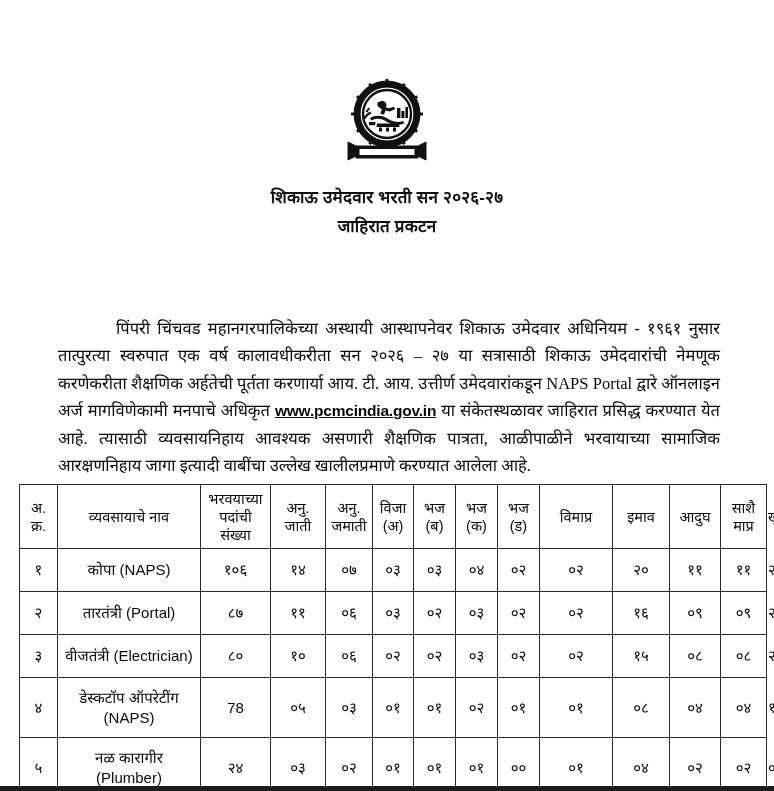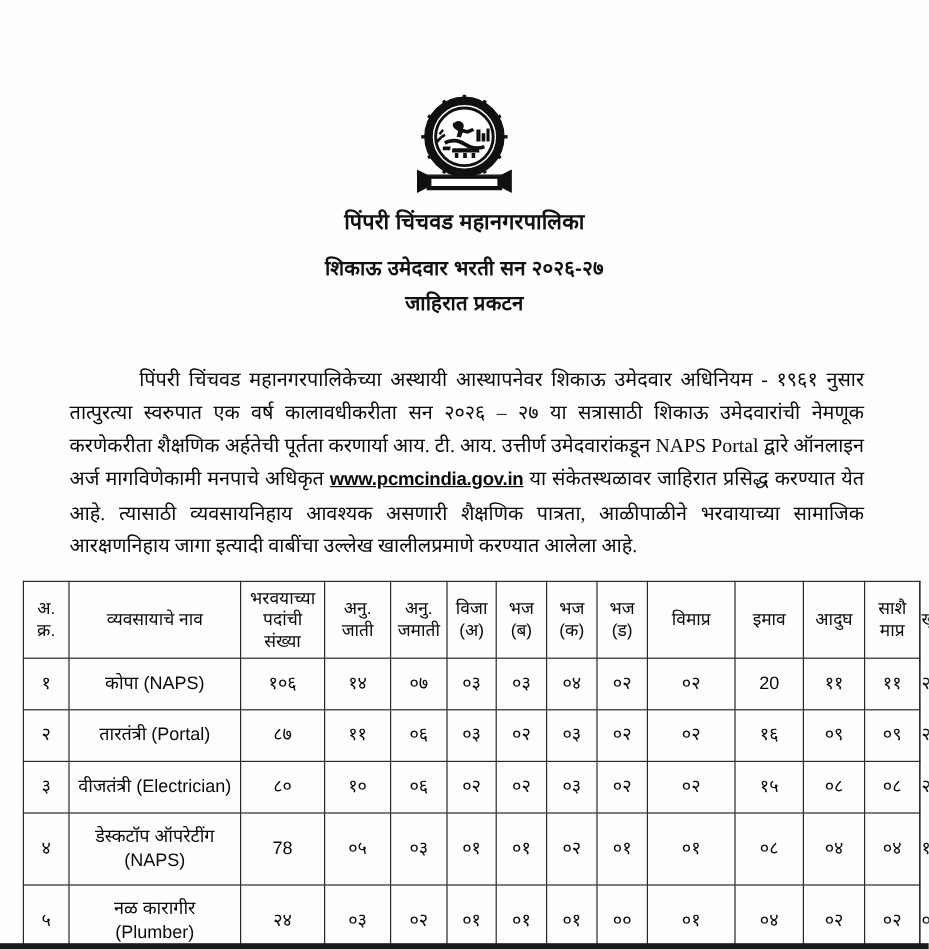--- a/index.html
+++ b/index.html
@@ -53,21 +53,21 @@
     letter-spacing: 0.2px;
   }
   .hd1 { font-size: 18px; line-height: 26px; }
   .hd2 { font-size: 17px; line-height: 26px; margin-top: 13px; }
   .hd3 { font-size: 17px; line-height: 26px; margin-top: 3px; text-align: center; }
 
   
   .para {
     position: absolute;
     left: 58px;
-    top: 286px;
+    top: 298px;
     width: 662px;
     font-family: "Liberation Serif", "DejaVu Serif", serif;
     font-size: 16.5px;
     line-height: 27.5px;
     text-align: justify;
     text-align-last: left;
     text-indent: 58px;
     color: #0a0a0a;
   }
   .para .url {
@@ -196,21 +196,20 @@
             <path d="M17 66 L9 62 L9 80 L17 76 Z" fill="#101010"></path>
             <path d="M79 66 L87 62 L87 80 L79 76 Z" fill="#101010"></path>
             <rect x="20" y="68.5" width="56" height="7" fill="#ffffff"></rect>
           </g>
         </g>
       </svg>
     </div>
   </div>
 
   <div class="heading-block">
-    <div class="hd hd1">पिंपरी चिंचवड महानगरपालिका</div>
     <div class="hd hd2">शिकाऊ उमेदवार भरती सन २०२६-२७</div>
     <div class="hd hd3">जाहिरात प्रकटन</div>
   </div>
 
   <p class="para"><span>पिंपरी चिंचवड महानगरपालिकेच्या अस्थायी आस्थापनेवर शिकाऊ उमेदवार अधिनियम - १९६१ नुसार तात्पुरत्या स्वरुपात एक वर्ष कालावधीकरीता सन २०२६ – २७ या सत्रासाठी शिकाऊ उमेदवारांची नेमणूक करणेकरीता शैक्षणिक अर्हतेची पूर्तता करणार्या  आय. टी. आय. उत्तीर्ण उमेदवारांकडून </span><span class="latin">NAPS Portal</span><span> द्वारे ऑनलाइन अर्ज मागविणेकामी मनपाचे अधिकृत </span><span class="url">www.pcmcindia.gov.in</span><span> या संकेतस्थळावर जाहिरात प्रसिद्ध करण्यात येत आहे. त्यासाठी व्यवसायनिहाय आवश्यक असणारी शैक्षणिक पात्रता, आळीपाळीने भरवायाच्या सामाजिक आरक्षणनिहाय जागा इत्यादी वाबींचा उल्लेख खालीलप्रमाणे करण्यात आलेला आहे.</span></p>
 
   <div class="table-wrap">
     <table class="grid">
       <colgroup>
         <col class="w-sr">
@@ -278,21 +277,21 @@
           <td class="c-num">१</td>
           <td class="c-name"><span>कोपा (NAPS)</span></td>
           <td class="c-num">१०६</td>
           <td class="c-num">१४</td>
           <td class="c-num">०७</td>
           <td class="c-num">०३</td>
           <td class="c-num">०३</td>
           <td class="c-num">०४</td>
           <td class="c-num">०२</td>
           <td class="c-num">०२</td>
-          <td class="c-num">20</td>
+          <td class="c-num">२०</td>
           <td class="c-num">११</td>
           <td class="c-num">११</td>
           <td class="c-num">२९</td>
         </tr>
         <tr>
           <td class="c-num">२</td>
           <td class="c-name"><span>तारतंत्री (Portal)</span></td>
           <td class="c-num">८७</td>
           <td class="c-num">११</td>
           <td class="c-num">०६</td>

